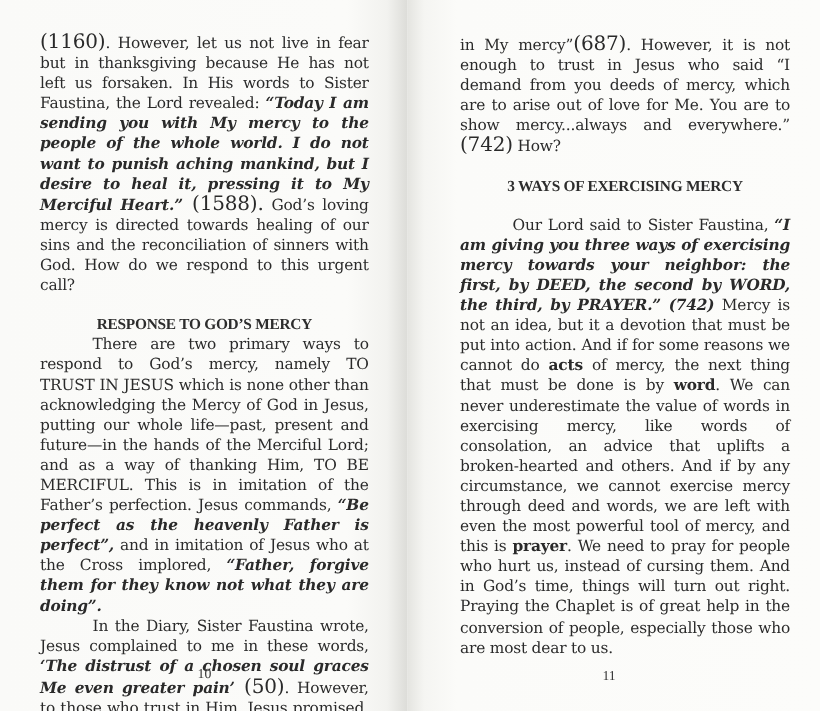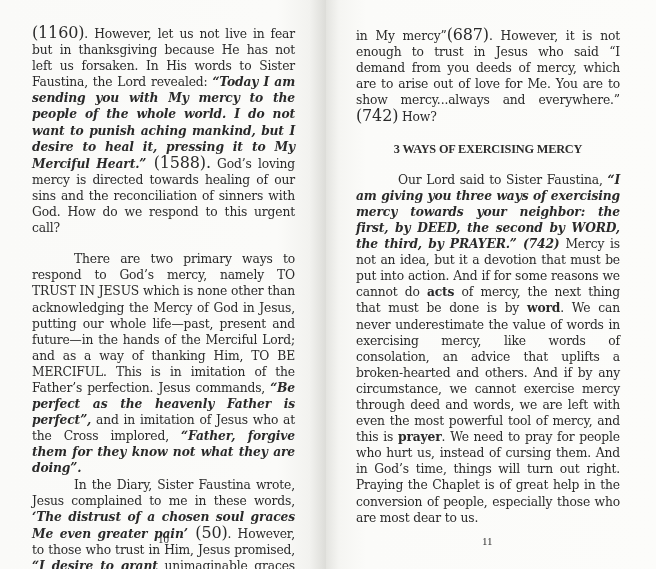--- a/index.html
+++ b/index.html
@@ -23,21 +23,21 @@
       background: linear-gradient(to right, #e4e4e0 0%, #f5f5f2 4%, #fbfbf9 12%, #fcfcfa 100%);
     }
     .text {
       position: absolute;
       font-size: 12.3px;
       line-height: 16.1px;
       text-align: justify;
       letter-spacing: -0.15px;
     }
     .page-left .text { left: 32px; width: 263px; top: 25px; }
-    .page-right .text { left: 30px; width: 264px; top: 27px; }
+    .page-right .text { left: 42px; width: 264px; top: 27px; }
     p { margin: 0; }
     .indent { text-indent: 42px; }
     .ref { font-size: 16px; font-style: normal; }
     i { font-style: italic; font-weight: bold; }
     b { font-weight: bold; }
     .heading {
       text-align: center; font-weight: bold; font-size: 12.3px;
       letter-spacing: -0.2px; color: #2d2d2d; font-family: Liberation Serif, serif;
     }
     .gap-s { height: 12px; }
@@ -52,20 +52,21 @@
 </head>
 <body>
 
 <div class="spread">
 
   <div class="page page-left">
     <div class="text">
       <p><span class="ref">(1160)</span><span>. However, let us not live in fear but in thanksgiving because He has not left us forsaken. In His words to Sister Faustina, the Lord revealed: </span><i>“Today I am sending you with My mercy to the people of the whole world. I do not want to punish aching mankind, but I desire to heal it, pressing it to My Merciful Heart.”</i><span class="ref"> (1588).</span><span> God’s loving mercy is directed towards healing of our sins and the reconciliation of sinners with God. How do we respond to this urgent call?</span></p>
 
       <div class="gap-m"></div>
+      <div class="heading">RESPONSE TO GOD’S MERCY</div>
 
       <p class="indent"><span>There are two primary ways to respond to God’s mercy, namely TO TRUST IN JESUS which is none other than acknowledging the Mercy of God in Jesus, putting our whole life—past, present and future—in the hands of the Merciful Lord; and as a way of thanking Him, TO BE MERCIFUL. This is in imitation of the Father’s perfection. Jesus commands, </span><i>“Be perfect as the heavenly Father is perfect”,</i><span> and in imitation of Jesus who at the Cross implored, </span><i>“Father, forgive them for they know not what they are doing”.</i></p>
 
       <p class="indent"><span>In the Diary, Sister Faustina wrote, Jesus complained to me in these words, </span><i>‘The distrust of a chosen soul graces Me even greater pain’</i><span class="ref"> (50)</span><span>. However, to those who trust in Him, Jesus promised, </span><i>“I desire to grant</i><span> unimaginable graces to those souls who trust</span></p>
     </div>
     <div class="pagenum">10</div>
   </div>
 
   <div class="page page-right">
     <div class="text">

